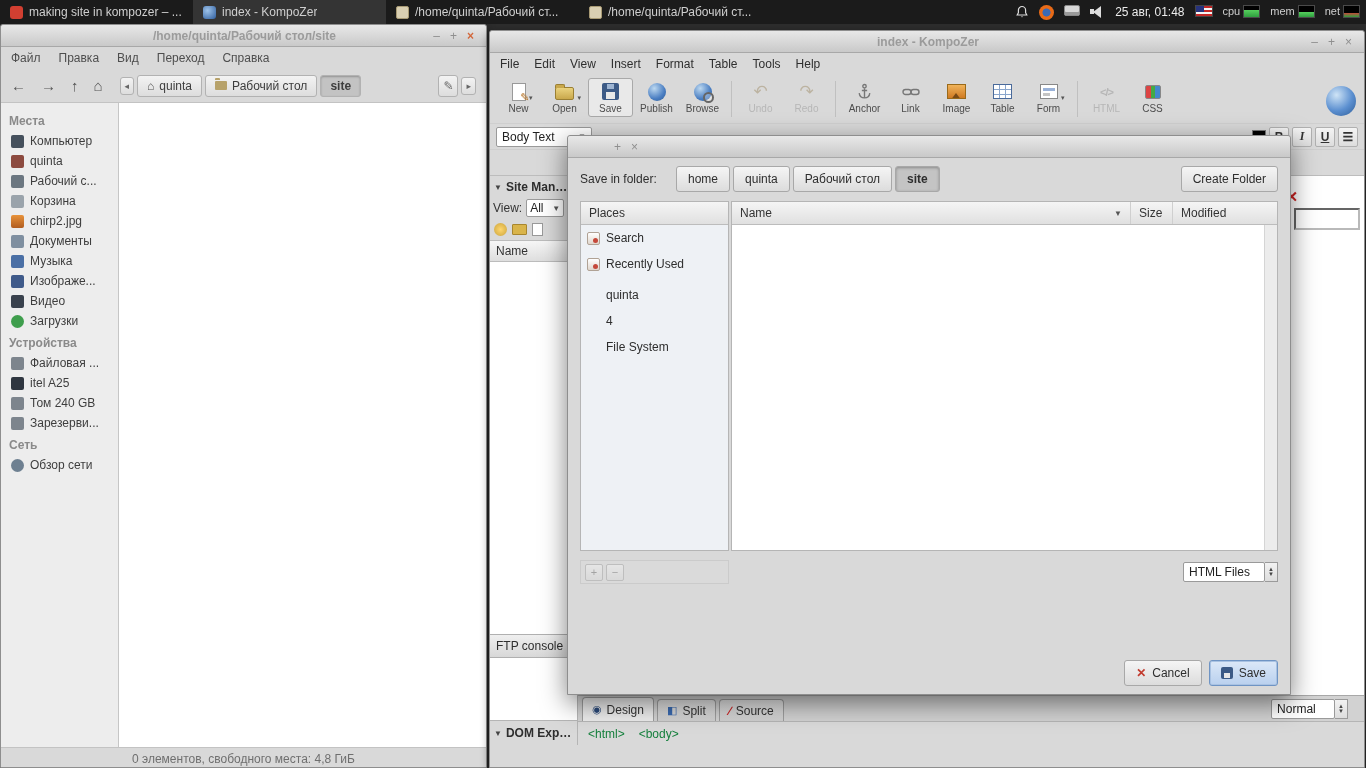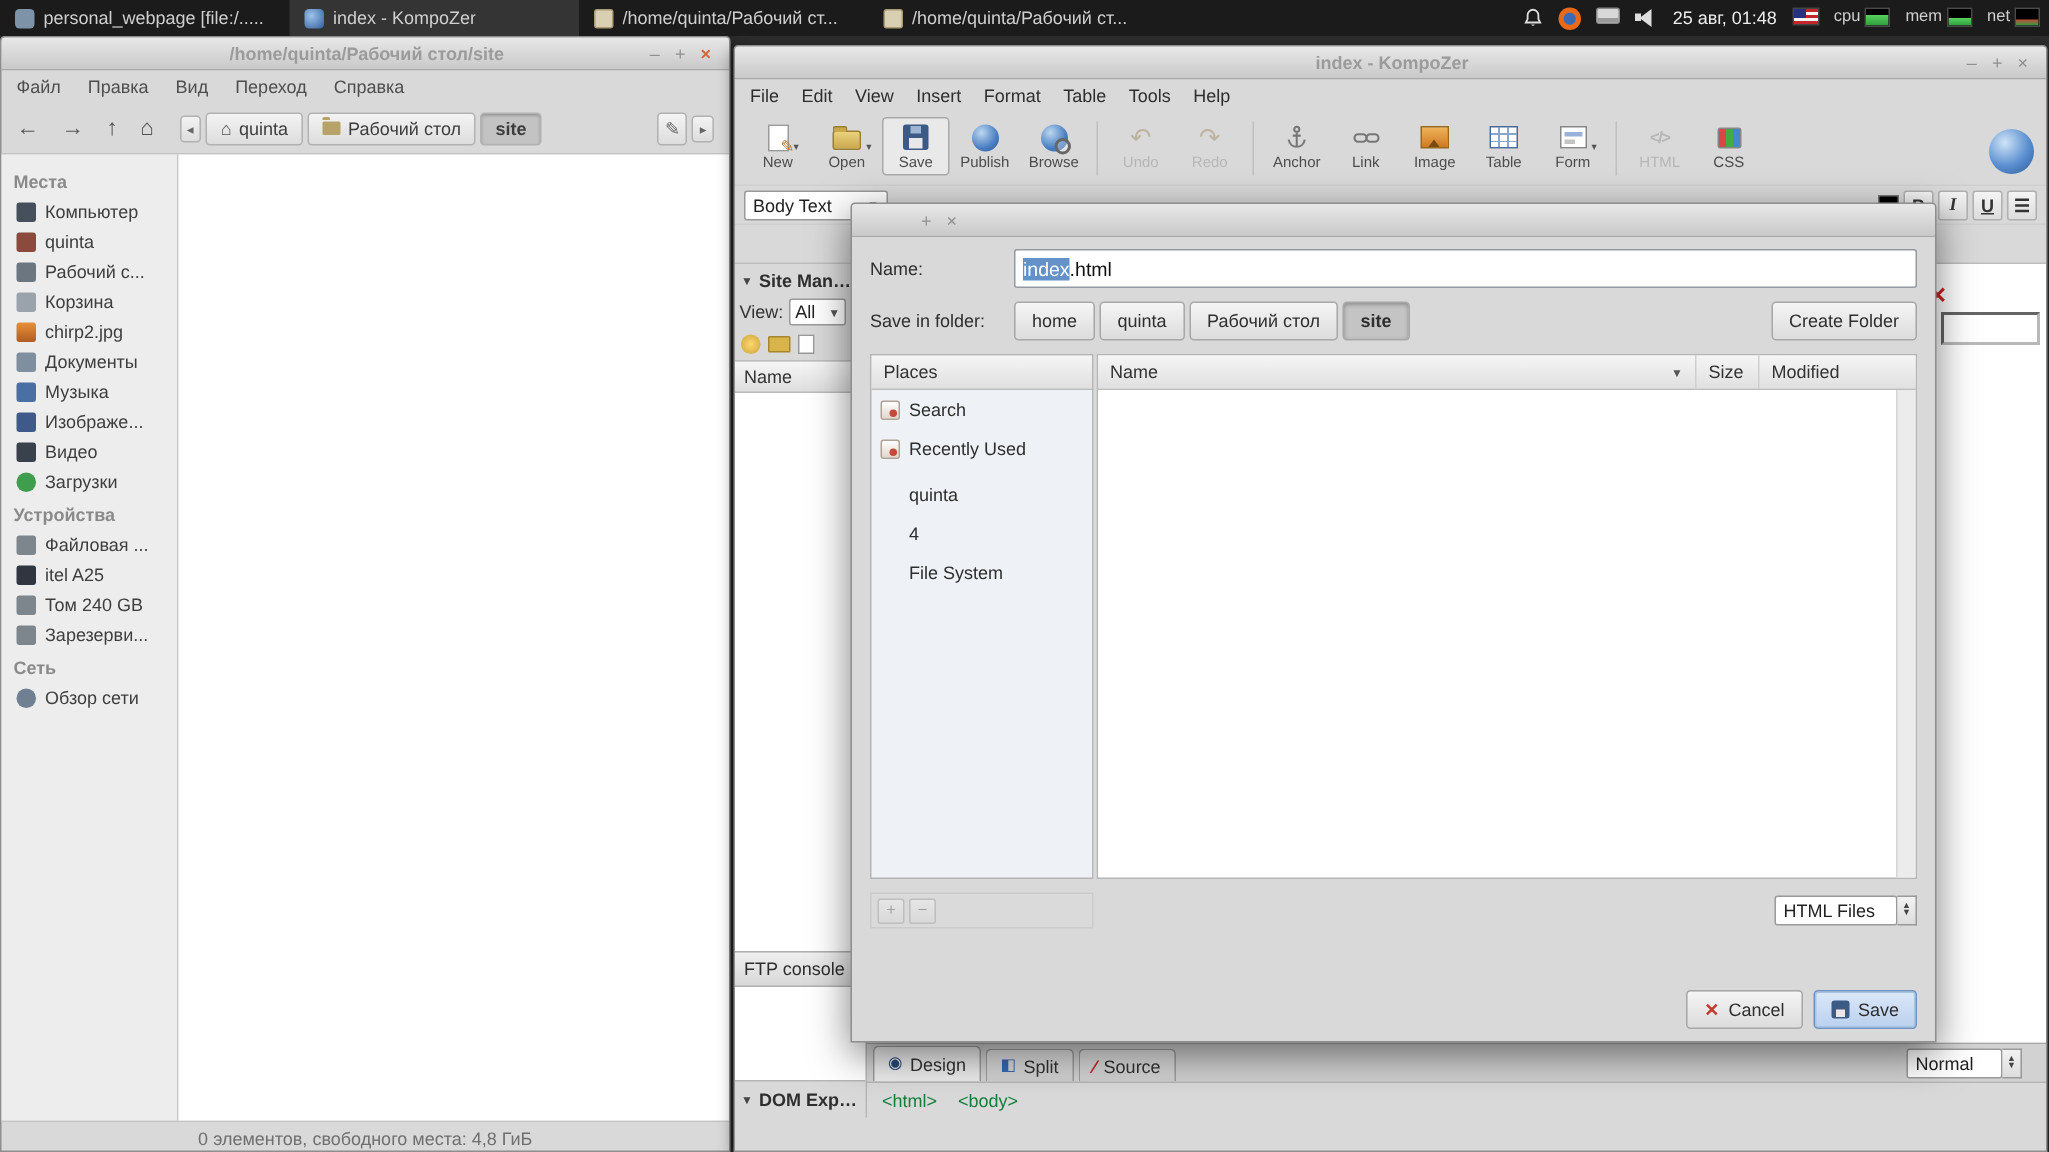--- a/index.html
+++ b/index.html
@@ -183,22 +183,22 @@
 .dlg-actions{margin-top:auto;display:flex;justify-content:flex-end;gap:7px}
 .x-ic{color:#c23b2e;font-weight:bold}
 .save-ic{width:12px;height:12px;background:#3c5a86;border-radius:2px;position:relative;flex:none}
 .save-ic::after{content:"";position:absolute;left:3px;bottom:1px;width:6px;height:5px;background:#e8e8e8}
 </style>
 </head>
 <body>
 
 <div class="panel">
   <div class="task">
-    <span class="task-ic t2"></span>
-    <span class="task-label">personal_webpage [file:/.....</span>
+    <span class="task-ic t1"></span>
+    <span class="task-label">making site in kompozer – ...</span>
   </div>
   <div class="task active">
     <span class="task-ic t3"></span>
     <span class="task-label">index - KompoZer</span>
   </div>
   <div class="task">
     <span class="task-ic t4"></span>
     <span class="task-label">/home/quinta/Рабочий ст...</span>
   </div>
   <div class="task">
@@ -549,27 +549,20 @@
 <div class="win dlg">
   <div class="titlebar">
     <span style="width:34px"></span>
     <span class="tb-btns">
       <span class="tbb">+</span>
       <span class="tbb">×</span>
     </span>
   </div>
   <div class="dlg-body">
     <div class="drow">
-      <span class="dlg-label">Name:</span>
-      <span class="entry">
-          <span class="sel">index</span>
-          <span>.html</span>
-        </span>
-    </div>
-    <div class="drow">
       <span class="dlg-label">Save in folder:</span>
       <span class="pathbtns">
         <span class="btn">home</span>
         <span class="btn">quinta</span>
         <span class="btn">Рабочий стол</span>
         <span class="btn pressed">site</span>
       </span>
       <span class="grow"></span>
       <span class="btn">Create Folder</span>
     </div>

